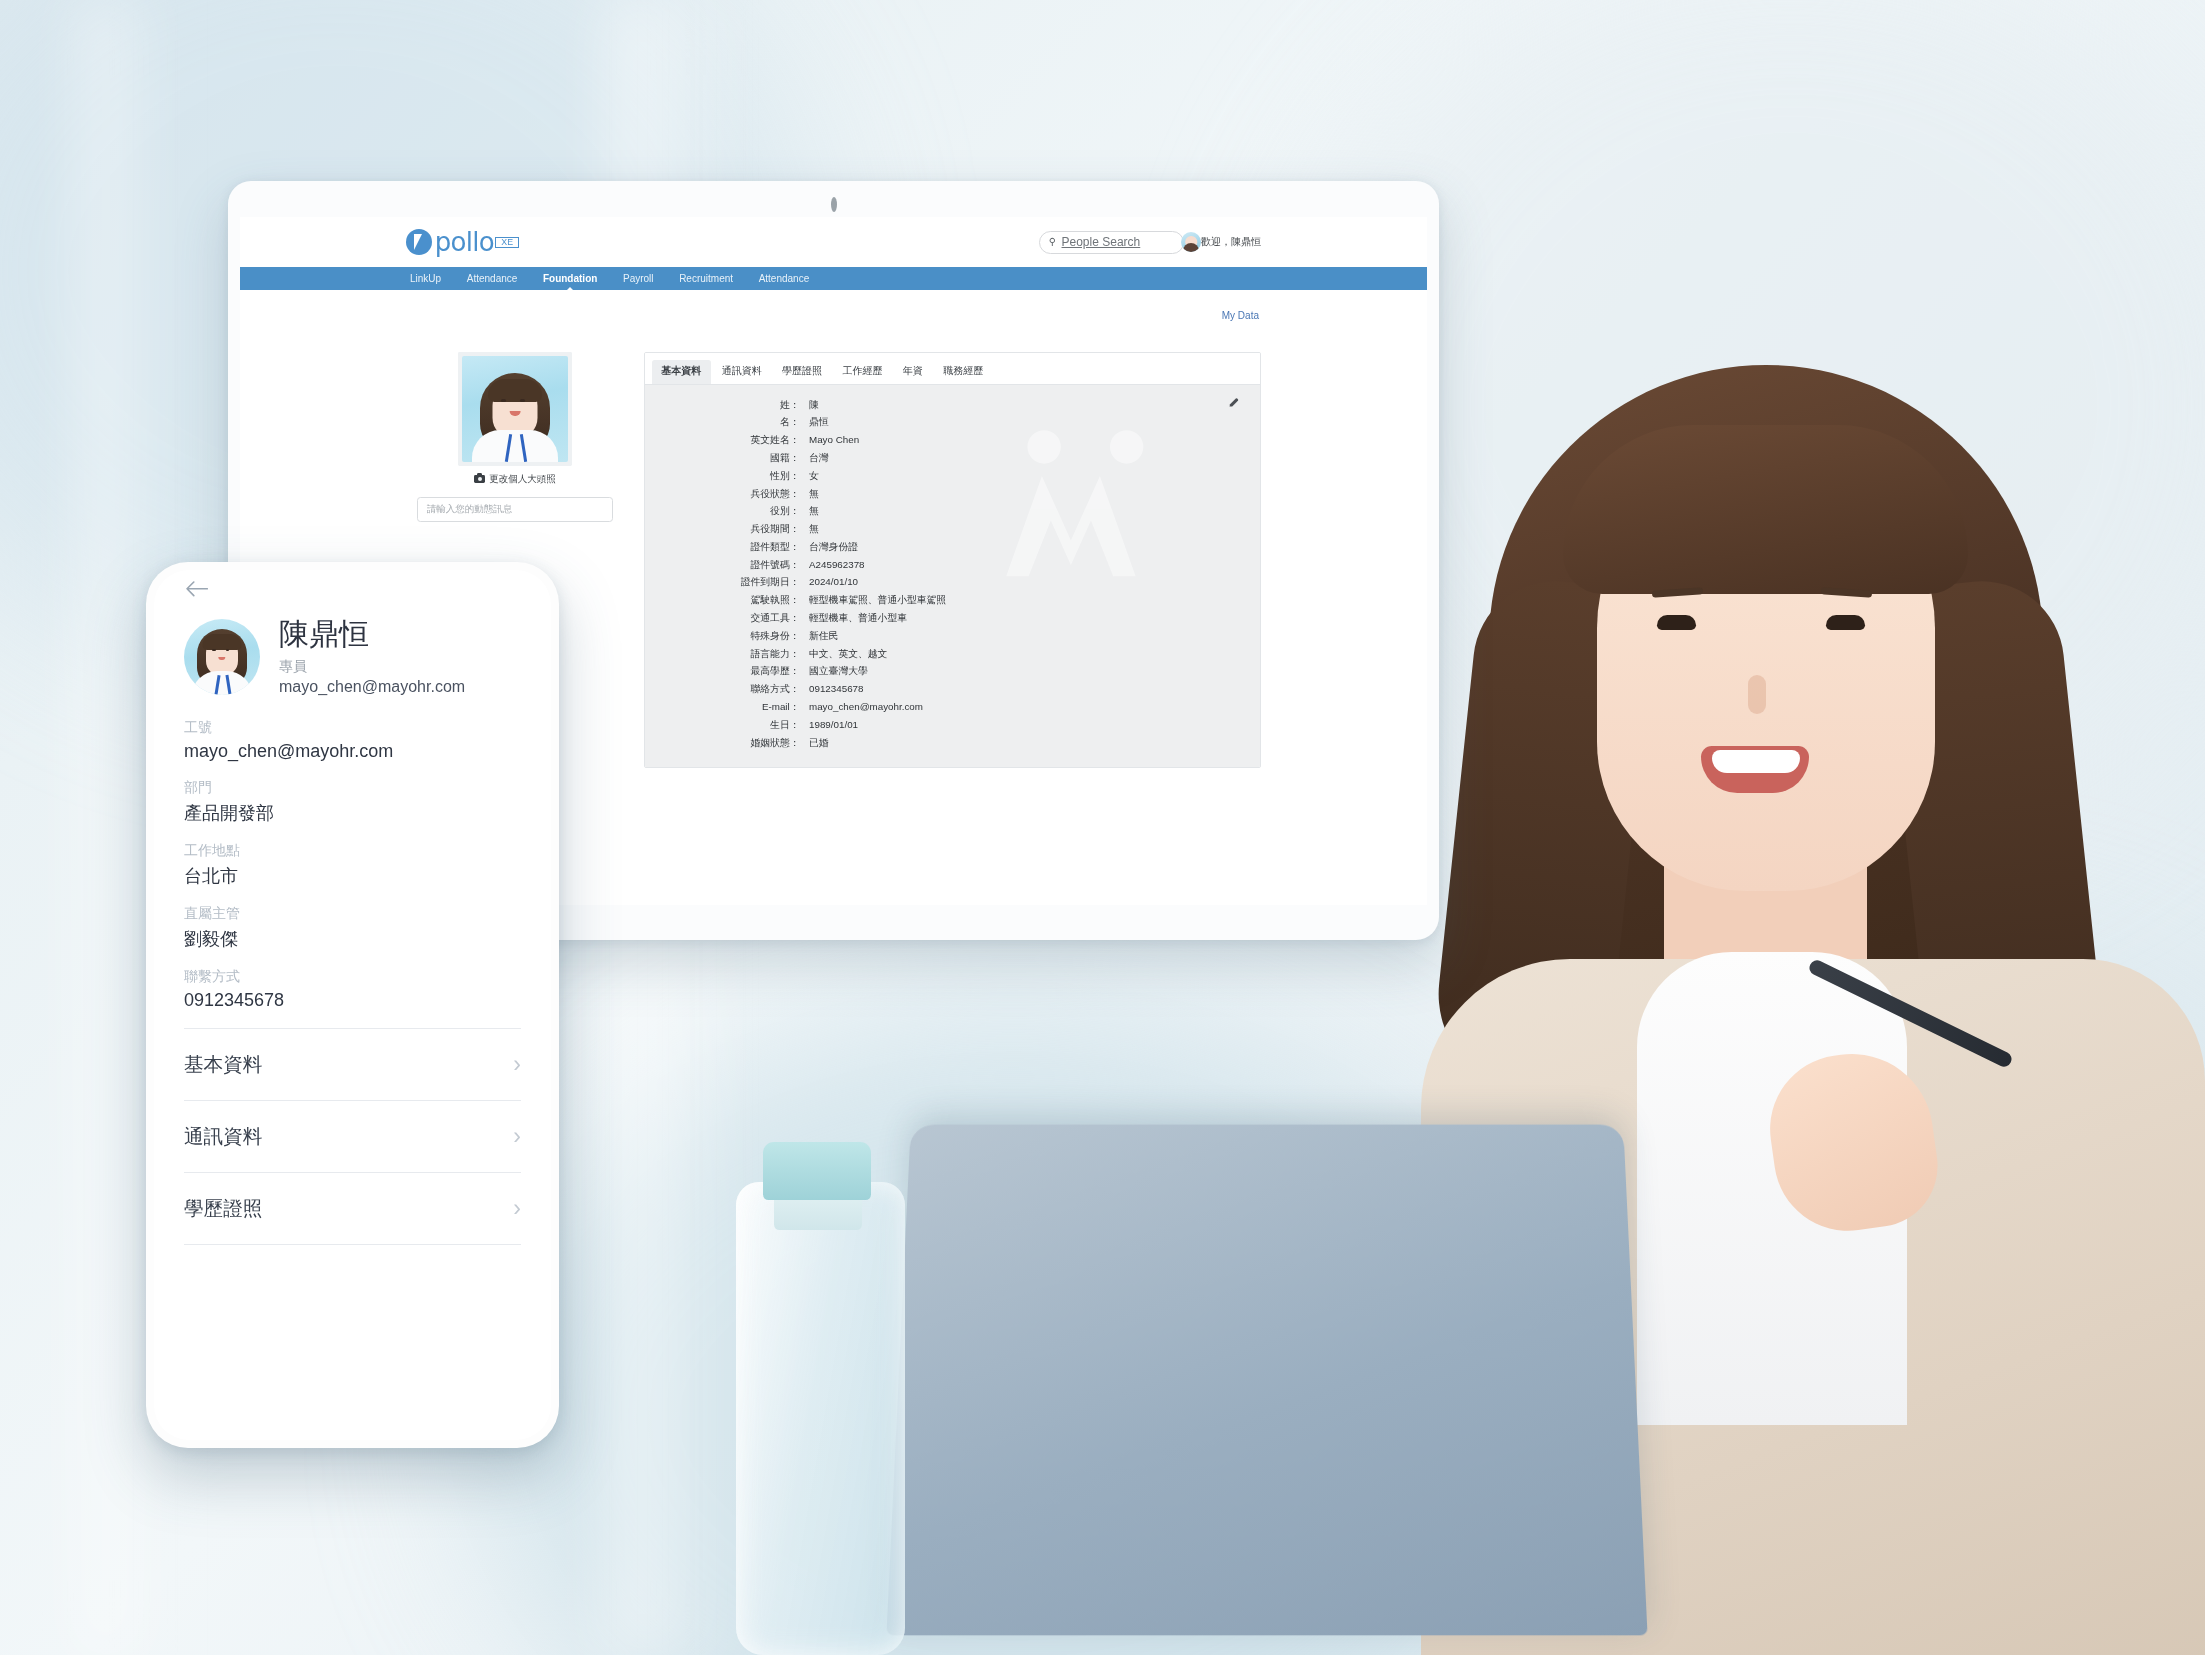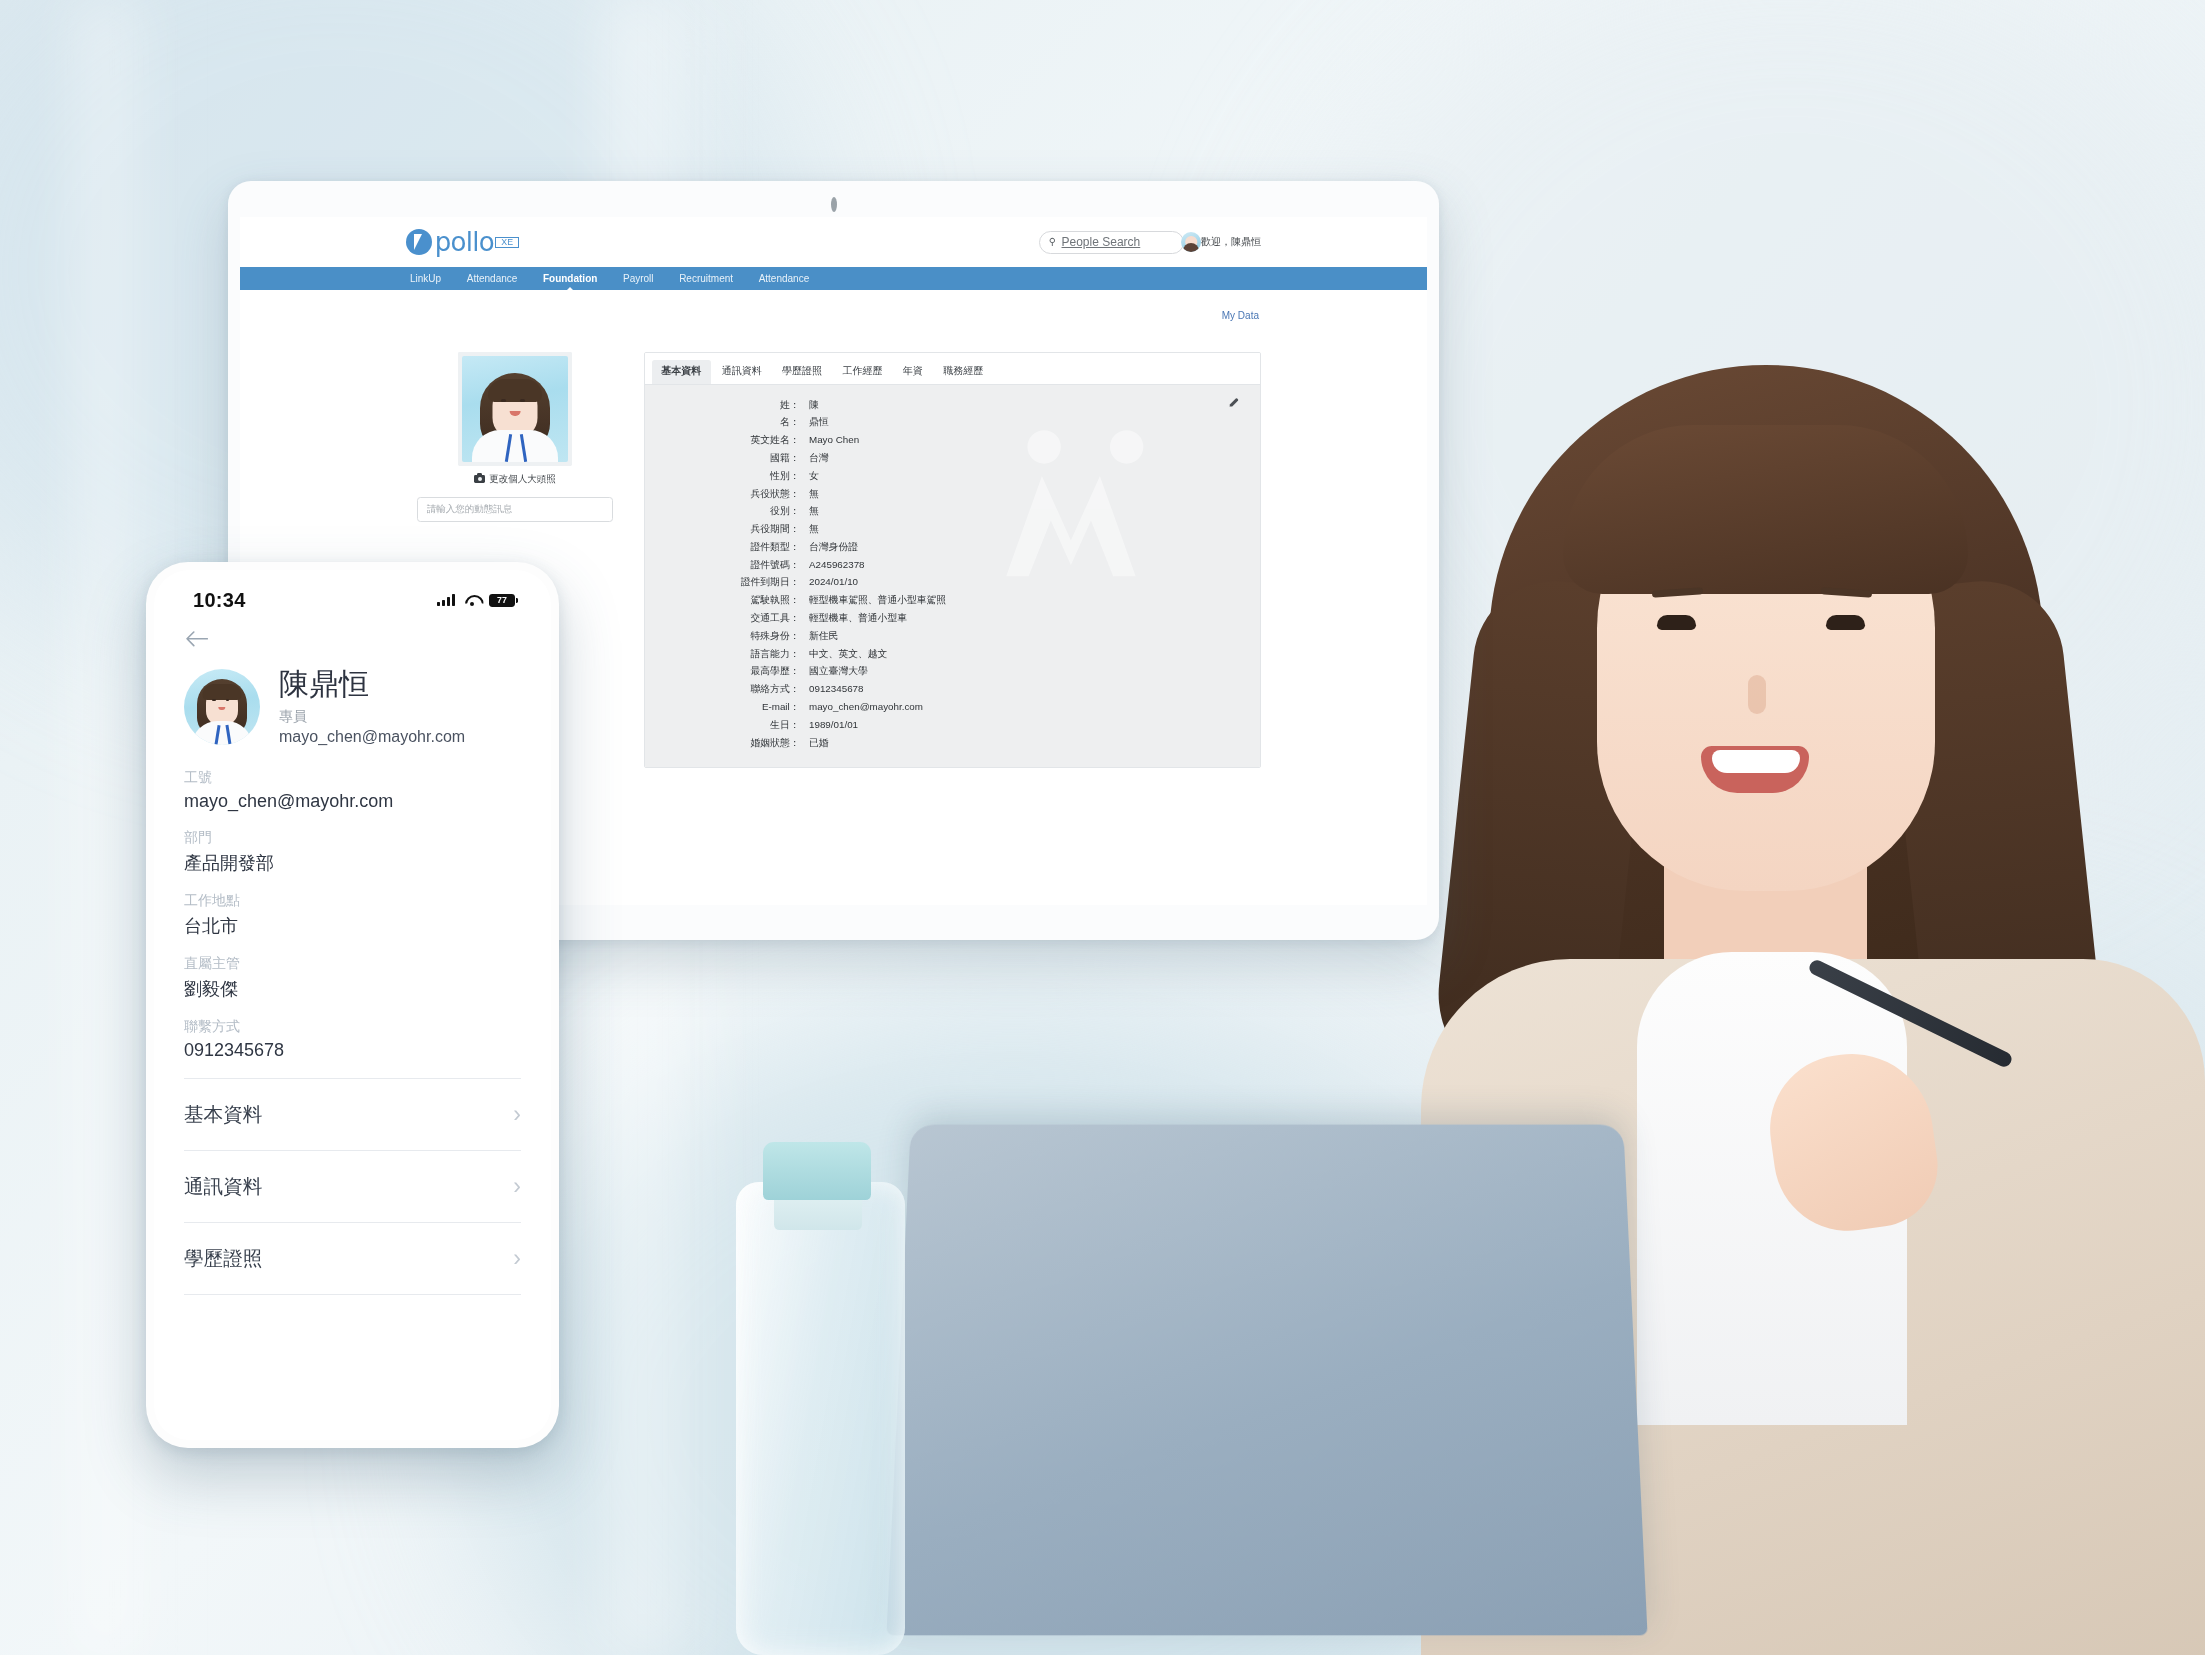--- a/index.html
+++ b/index.html
@@ -707,35 +707,20 @@
           </div>
         </div>
       </div>
 
     </div>
   </div>
 
   <div class="phone">
     <div class="phone-screen">
 
-      <div class="phone-status">
-        <div class="ps-time">10:34</div>
-        <div class="ps-right">
-          <div class="sig-bars">
-              <i></i>
-              <i></i>
-              <i></i>
-              <i></i>
-            </div>
-          <div class="wifi-ic"></div>
-          <div class="batt">
-            <span>77</span>
-          </div>
-        </div>
-      </div>
 
       <div class="phone-back">
         <svg class="back-arrow" viewBox="0 0 34 26">
           <path d="M13 3 L3 13 L13 23 M3 13 H33" stroke="#9aa6b2" stroke-width="2.4" fill="none" stroke-linecap="round" stroke-linejoin="round"></path>
         </svg>
       </div>
 
       <div class="phone-profile">
         <div class="pp-avatar">
           <div class="ph-hair"></div>

